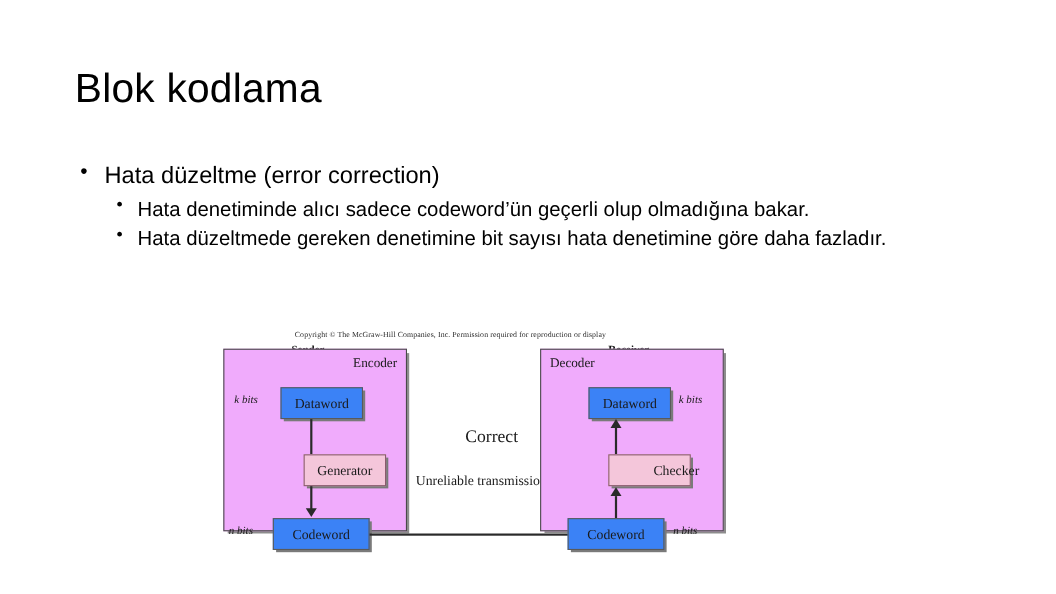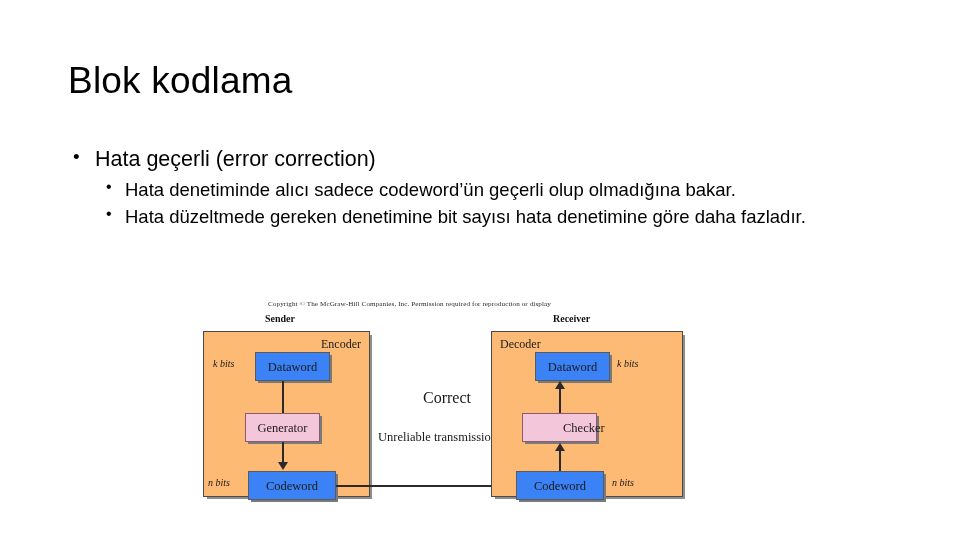--- a/index.html
+++ b/index.html
@@ -90,29 +90,29 @@
     font-size: 10px;
     font-weight: bold;
     color: #111111;
     white-space: nowrap;
   }
   #label-sender { left: 85px; top: 17px; }
   #label-receiver { left: 373px; top: 17px; }
 
   .outer-box {
     position: absolute;
-    top: 35px;
+    top: 21px;
     height: 166px;
     border: 1.4px solid #4a4a4a;
-    background: #fdba74;
+    background: #f0abfc;
     box-shadow: 3px 3px 0 -1px #8d8d8d;
     box-sizing: border-box;
   }
   #sender-box { left: 23px; width: 167px; }
-  #receiver-box { left: 311px; width: 192px; }
+  #receiver-box { left: 311px; width: 167px; }
 
   .inner-label {
     position: absolute;
     font-size: 12px;
     color: #1a1a1a;
     white-space: nowrap;
   }
   #label-encoder { right: 8px; top: 5px; }
   #label-decoder { left: 8px; top: 5px; }
 
@@ -122,21 +122,21 @@
     line-height: 29px;
     text-align: center;
     font-size: 12.5px;
     color: #1a1a1a;
     border: 1.3px solid #5a5a5a;
     box-shadow: 2.5px 2.5px 0 -0.5px #7a7a7a;
     box-sizing: border-box;
     white-space: nowrap;
   }
   .node-gray { background: #3b82f6; }
-  .node-pink { background: #f4c6da; border-color: #8a5b6e; }
+  .node-pink { background: #f4c6da; border-color: #8a5b6e; margin-left: 31px; }
 
   .bits-label {
     position: absolute;
     font-size: 10px;
     font-style: italic;
     color: #1a1a1a;
     white-space: nowrap;
   }
 
   .vline {
@@ -189,21 +189,21 @@
 </style>
 </head>
 <body>
 
 <div id="slide-title">Blok kodlama</div>
 
 <div id="body-content">
 
   <div class="bullet-l1">
     <span class="bullet-glyph">•</span>
-    <span>Hata geçerli (error correction)</span>
+    <span>Hata düzeltme (error correction)</span>
   </div>
 
   <div class="bullet-l2">
     <span class="bullet-glyph">•</span>
     <span>Hata denetiminde alıcı sadece codeword’ün geçerli olup olmadığına bakar.</span>
   </div>
 
   <div class="bullet-l2">
     <span class="bullet-glyph">•</span>
     <span>Hata düzeltmede gereken denetimine bit sayısı hata denetimine göre daha fazladır.</span>

